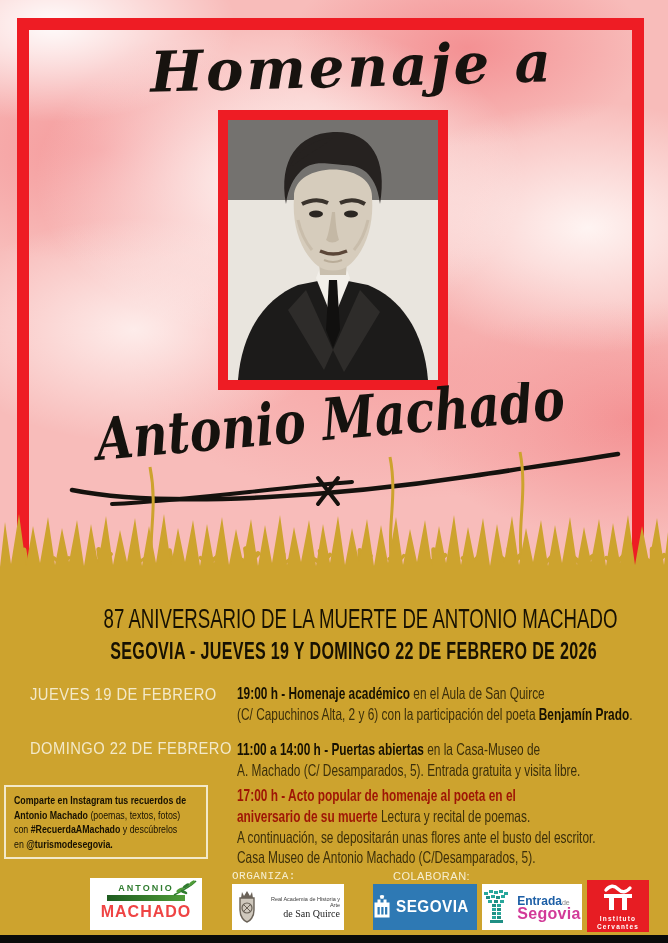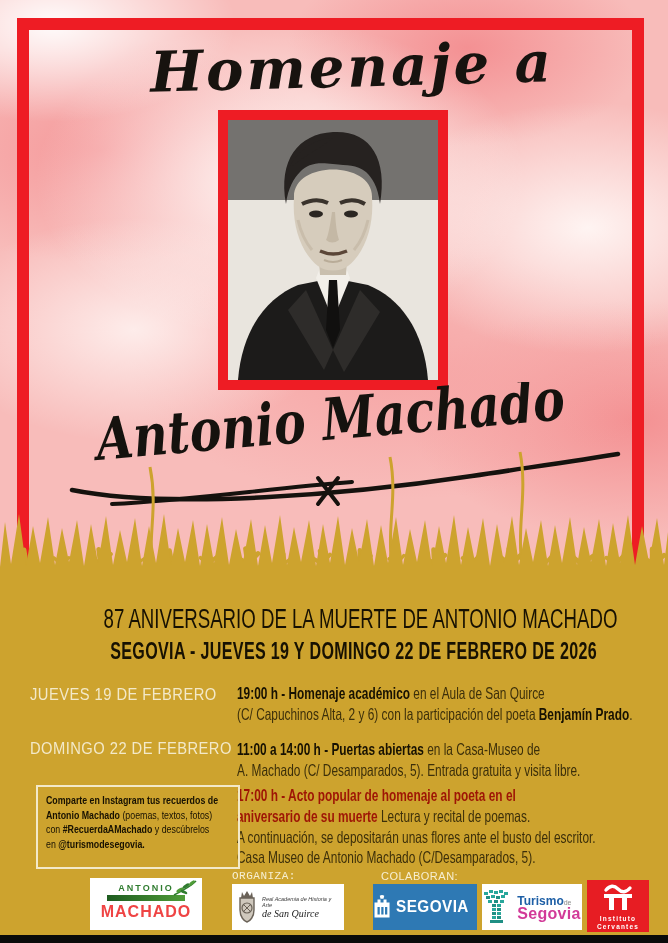--- a/index.html
+++ b/index.html
@@ -54,44 +54,44 @@
 
   .evline{position:absolute;left:237px;font-size:16.5px;color:#3c2f0a;white-space:nowrap;
     transform:scaleX(.72);transform-origin:left top;}
   .evline .b{font-weight:700;color:#171102;}
   .evline .rb{font-weight:700;color:#9e1505;}
   .e1l1{top:96px;} .e1l2{top:117px;}
   .e2l1{top:152px;} .e2l2{top:173px;}
   .e3l1{top:198px;} .e3l2{top:219px;} .e3l3{top:240px;} .e3l4{top:260px;}
 
   
-  .igbox{position:absolute;left:36px;top:197px;width:204px;height:84px;
+  .igbox{position:absolute;left:4px;top:197px;width:204px;height:74px;
     border:2px solid #f3e9c9;box-sizing:border-box;padding:6px 0 0 8px;}
   .igline{font-size:10.5px;line-height:14.5px;color:#171102;white-space:nowrap;
     transform:scaleX(.84);transform-origin:left top;}
   .igline .b{font-weight:700;}
 
   
   .flabel{position:absolute;top:282px;font-size:11px;color:#f7efd2;letter-spacing:.5px;}
-  .lab-org{left:232px;font-family:Liberation Mono, monospace;} .lab-col{left:381px;}
+  .lab-org{left:232px;font-family:Liberation Mono, monospace;} .lab-col{left:393px;}
 
   .mlogo{position:absolute;left:26px;top:286px;width:58px;height:58px;text-align:center;color:#131008;}
   .mlogo .mtxt{font-size:5.5px;letter-spacing:.6px;margin-top:1px;}
   .mlogo .mscript{font-family:"DejaVu Serif",serif;font-style:italic;font-size:9px;margin-top:0px;}
 
   .ambox{position:absolute;left:90px;top:290px;width:112px;height:52px;background:#ffffff;
     text-align:center;padding-top:5px;box-sizing:border-box;}
   .ambox .am1{font-size:9px;font-weight:700;color:#2f7c2f;letter-spacing:2px;}
   .ambox .ambar{width:78px;height:6px;margin:2px auto;background:linear-gradient(90deg,#1e5c20,#4f9c38);}
   .ambox .am2{font-size:16px;font-weight:700;color:#ef4444;letter-spacing:1px;}
   .amleaf{position:absolute;right:4px;top:1px;}
 
   .sqbox{position:absolute;left:232px;top:296px;width:112px;height:46px;background:#ffffff;
     display:flex;align-items:center;padding:2px 4px;box-sizing:border-box;}
-  .sqtext{margin-left:4px;text-align:left;flex:1;font-style:italic;}
+  .sqtext{margin-left:4px;text-align:right;flex:1;}
   .sq1{font-size:5.5px;color:#3a3a3a;}
   .sq2{font-family:"Liberation Serif",serif;font-size:10px;color:#222;}
 
   .segbox{position:absolute;left:373px;top:296px;width:104px;height:46px;background:#2e79b4;
     display:flex;align-items:center;justify-content:center;gap:5px;}
   .segtxt{color:#fff;font-weight:700;font-size:17px;letter-spacing:.5px;
     transform:scaleX(.9);transform-origin:left center;}
 
   .turbox{position:absolute;left:482px;top:296px;width:100px;height:46px;background:#ffffff;
     display:flex;align-items:center;justify-content:center;gap:4px;}
@@ -312,21 +312,21 @@
           <rect x="9" y="18" width="4" height="3"></rect>
             <rect x="14" y="18" width="4" height="3" fill="#1f8f84"></rect>
           <rect x="9" y="22" width="4" height="3" fill="#1f8f84"></rect>
             <rect x="14" y="22" width="4" height="3"></rect>
           <rect x="9" y="26" width="4" height="3"></rect>
             <rect x="14" y="26" width="4" height="3" fill="#1f8f84"></rect>
           <rect x="7" y="30" width="13" height="3" fill="#1f8f84"></rect>
         </g>
       </svg>
       <div class="turtxt">
-        <div class="tur1"><span>Turismo</span><span class="de">de</span></div>
+        <div class="tur1"><span>Entrada</span><span class="de">de</span></div>
         <div class="tur2">Segovia</div>
       </div>
     </div>
 
     <div class="cerbox">
       <svg width="40" height="26" viewBox="0 0 40 26">
         <path d="M8,6 q6,-7 12,-1 q6,6 12,-1" stroke="#ffffff" stroke-width="3.4" fill="none" stroke-linecap="round"></path>
         <rect x="6" y="10" width="28" height="4" fill="#ffffff"></rect>
         <rect x="11" y="14" width="5" height="12" fill="#ffffff"></rect>
         <rect x="24" y="14" width="5" height="12" fill="#ffffff"></rect>

